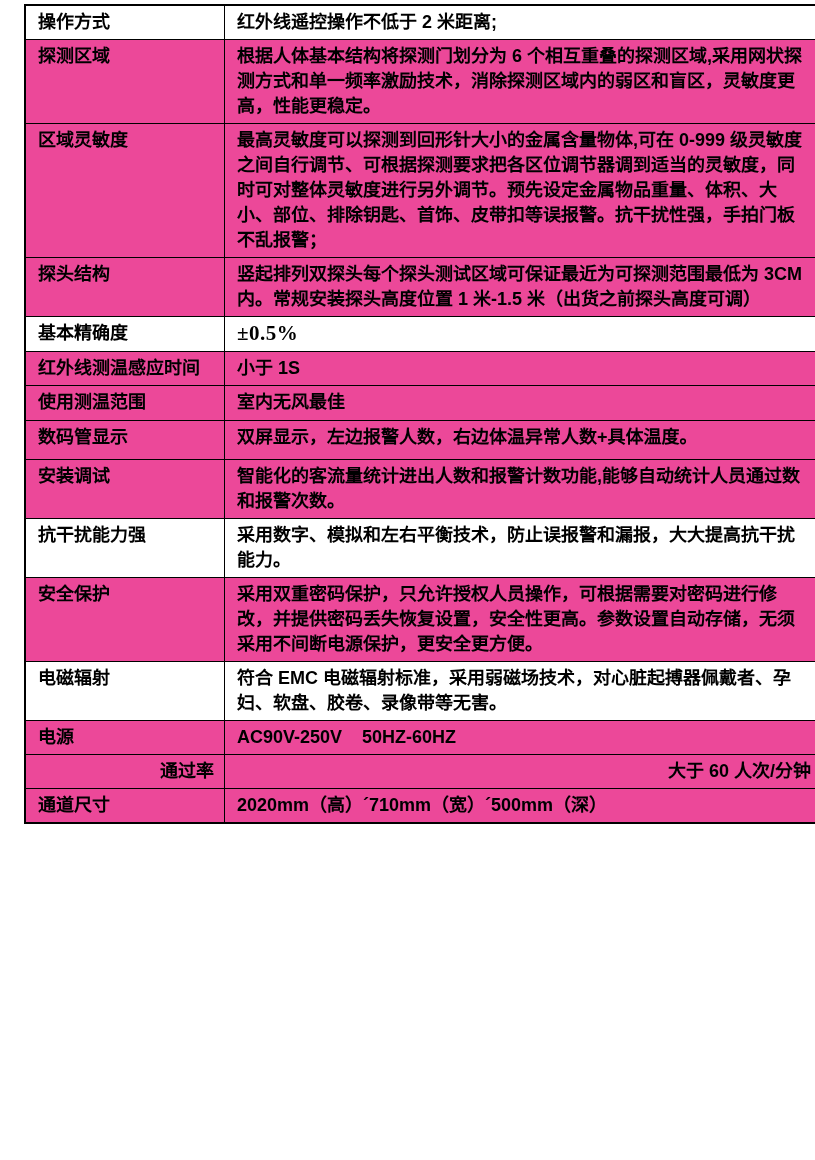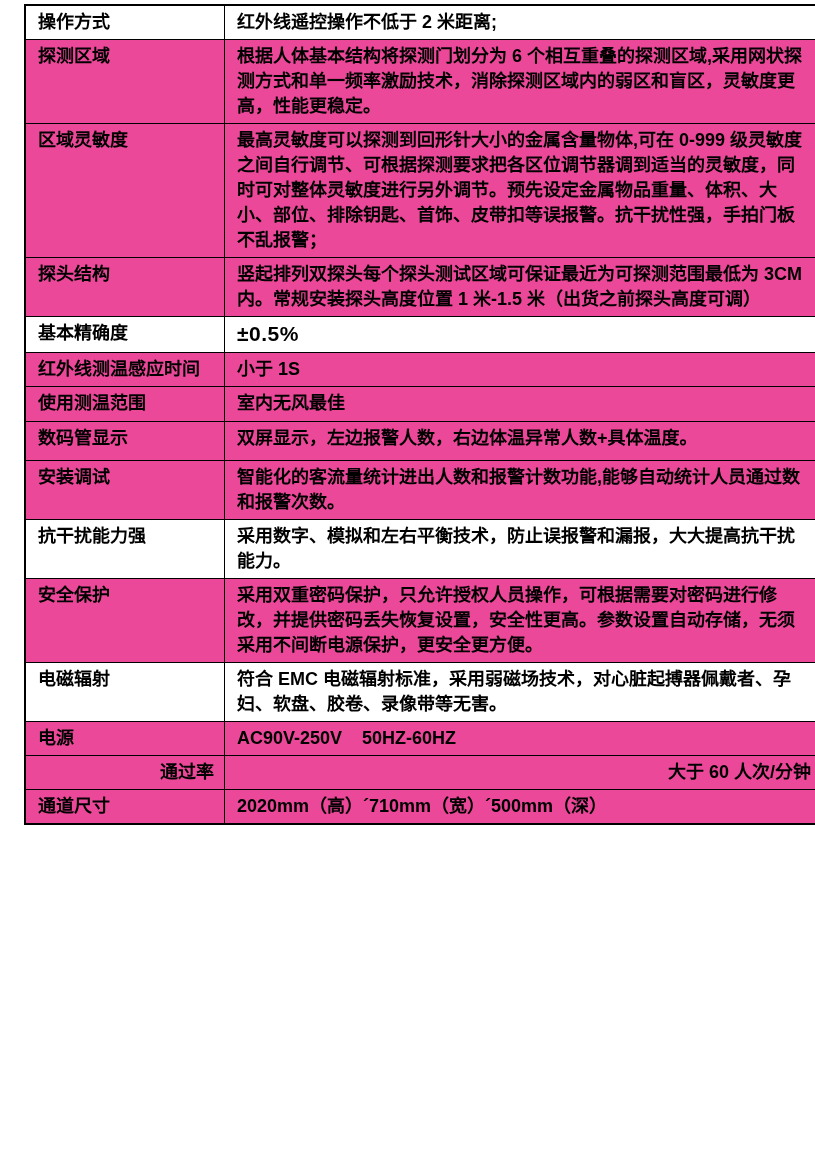--- a/index.html
+++ b/index.html
@@ -53,21 +53,21 @@
   tbody tr:nth-child(18) td,
   tbody tr:nth-child(19) td,
   tbody tr:nth-child(20) td,
   tbody tr:nth-child(21) td,
   tbody tr:nth-child(22) td,
   tbody tr:nth-child(23) td { height: 22px; }
   tbody tr:nth-child(24) td,
   tbody tr:nth-child(25) td { height: 19px; }
   
   td.value-cell.accent span {
-    font-family: Liberation Sans, sans-serif;
+    font-family: Liberation Serif, serif;
     font-size: 21px;
     letter-spacing: 0.5px;
   }
 </style>
 </head>
 <body>
 
 <div class="page">
   <table class="spec-table">
     <tbody id="spec-rows">

